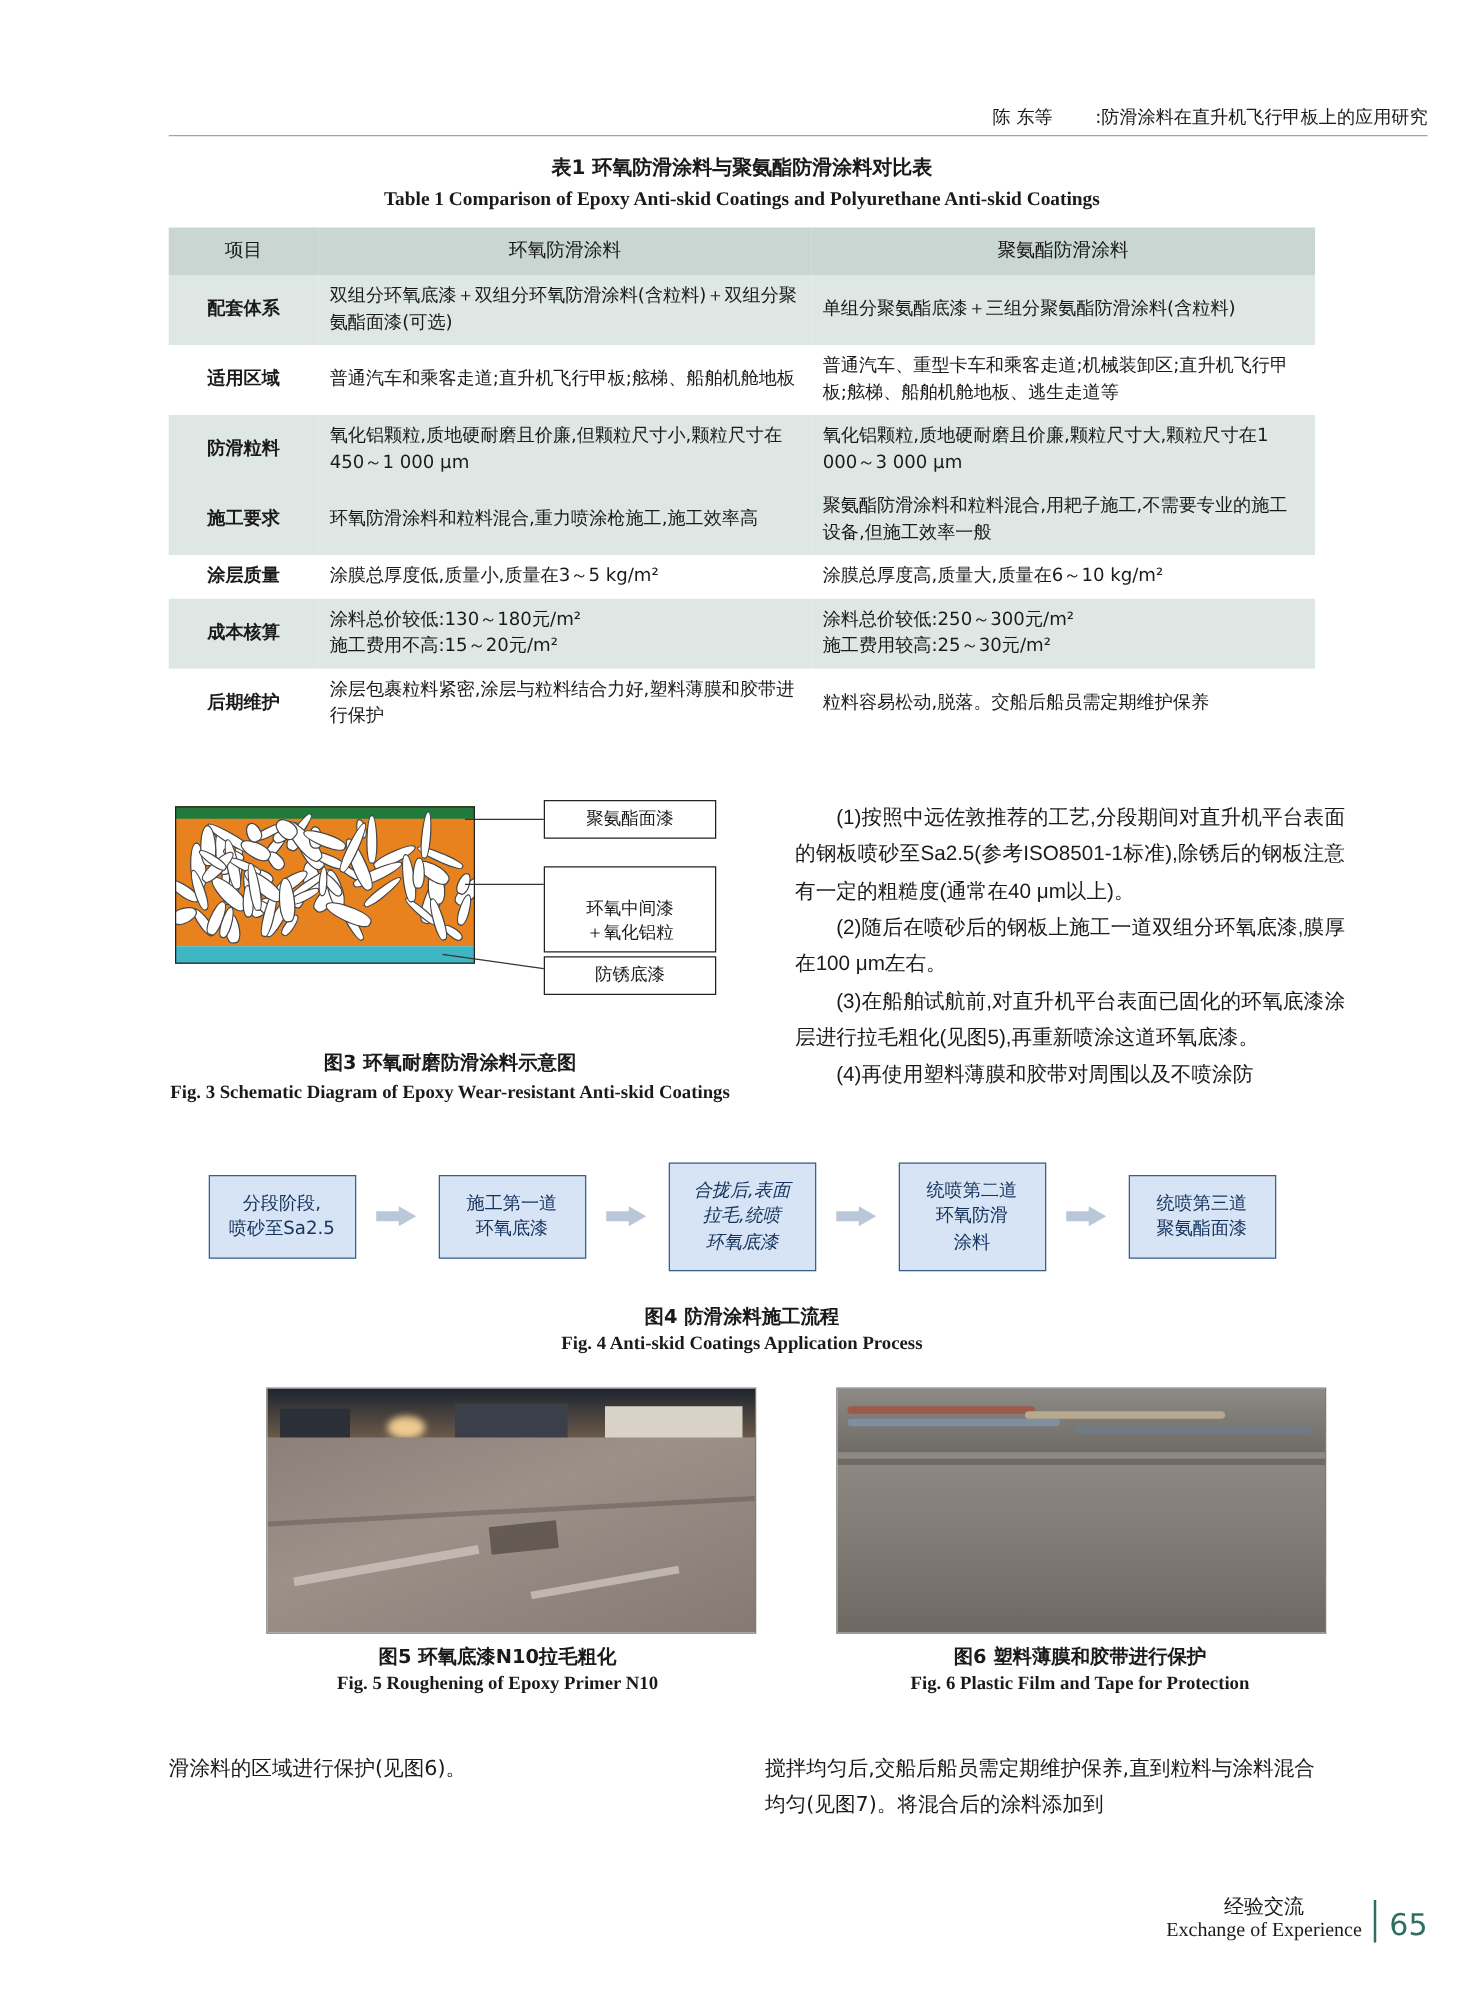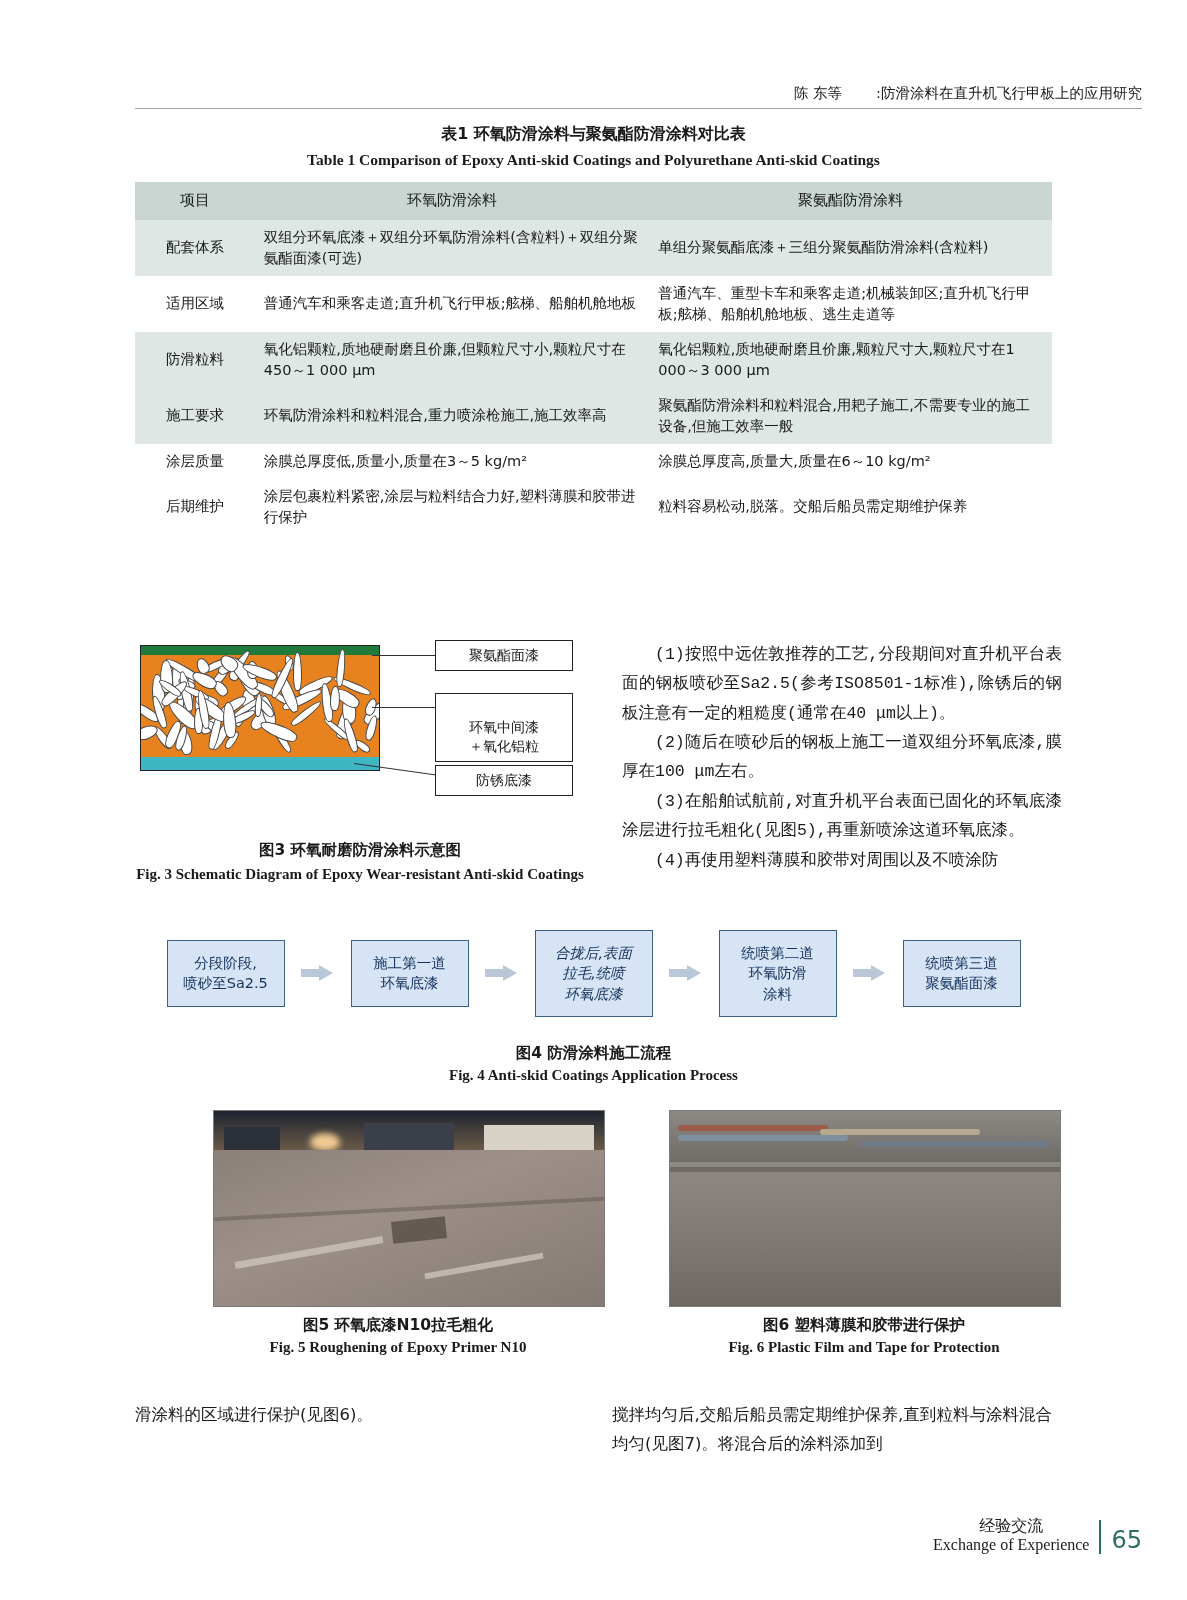--- a/index.html
+++ b/index.html
@@ -37,21 +37,21 @@
   table.cmp td,table.cmp th{
     padding:7px 9px;vertical-align:middle;line-height:1.45;
     border:none;
   }
   table.cmp thead th{
     background:#c9d6d2;font-weight:normal;text-align:center;font-size:15px;
     padding:8px 9px;
   }
   table.cmp tbody tr.alt td{background:#dfe7e4;}
   table.cmp tbody tr td{background:#ffffff;}
-  table.cmp td.lbl{width:108px;text-align:center;}
+  table.cmp td.lbl{width:108px;text-align:center;font-weight:bold;}
   table.cmp td.c2{width:400px;}
   table.cmp td.c3{width:409px;}
   table.cmp thead th.h1{width:108px;}
   table.cmp thead th.h2{width:400px;}
   table.cmp thead th.h3{width:409px;}
 
   
   .fig3{position:absolute;left:135px;top:645px;width:450px;}
   .fig3-art{position:relative;width:240px;height:140px;margin-left:5px;}
   .coat{position:absolute;left:0;top:0;width:240px;height:112px;background:#e8821e;overflow:hidden;}
@@ -64,22 +64,22 @@
     position:absolute;border:1px solid #222;background:#fff;
     font-family:"DejaVu Sans","Liberation Sans",sans-serif;font-size:14px;
     padding:5px 8px;text-align:center;line-height:1.35;
   }
   .fig3-cap{position:absolute;left:0;top:195px;width:450px;}
   .fig3-cap .cap-cn{font-size:15.5px;}
   .fig3-cap .cap-en{font-size:15px;line-height:1.35;margin-top:3px;}
 
   
   .rcol{
-    position:absolute;left:622px;top:640px;width:440px;
-    font-family:Liberation Mono, monospace;
+    position:absolute;left:636px;top:640px;width:440px;
+    font-family:Liberation Sans, sans-serif;
     font-size:16.5px;line-height:1.78;text-align:justify;
   }
   .rcol p{margin:0;text-indent:2em;}
 
   
   .fig4{position:absolute;left:135px;top:930px;width:917px;}
   .flow{display:flex;align-items:center;justify-content:center;gap:16px;}
   .fbox{
     background:#d6e4f5;border:1px solid #3a5f8a;color:#14325c;
     font-family:"DejaVu Sans","Liberation Sans",sans-serif;
@@ -185,20 +185,27 @@
         </tr>
         <tr class="alt">
           <td class="lbl">施工要求</td>
           <td class="c2" style="white-space: pre-line;">环氧防滑涂料和粒料混合,重力喷涂枪施工,施工效率高</td>
           <td class="c3" style="white-space: pre-line;">聚氨酯防滑涂料和粒料混合,用耙子施工,不需要专业的施工设备,但施工效率一般</td>
         </tr>
         <tr>
           <td class="lbl">涂层质量</td>
           <td class="c2" style="white-space: pre-line;">涂膜总厚度低,质量小,质量在3～5 kg/m²</td>
           <td class="c3" style="white-space: pre-line;">涂膜总厚度高,质量大,质量在6～10 kg/m²</td>
+        </tr>
+        <tr class="alt">
+          <td class="lbl">成本核算</td>
+          <td class="c2" style="white-space: pre-line;">涂料总价较低:130～180元/m²
+施工费用不高:15～20元/m²</td>
+          <td class="c3" style="white-space: pre-line;">涂料总价较低:250～300元/m²
+施工费用较高:25～30元/m²</td>
         </tr>
         <tr>
           <td class="lbl">后期维护</td>
           <td class="c2" style="white-space: pre-line;">涂层包裹粒料紧密,涂层与粒料结合力好,塑料薄膜和胶带进行保护</td>
           <td class="c3" style="white-space: pre-line;">粒料容易松动,脱落。交船后船员需定期维护保养</td>
         </tr>
       </tbody>
   </table>
 
   <div class="fig3">

